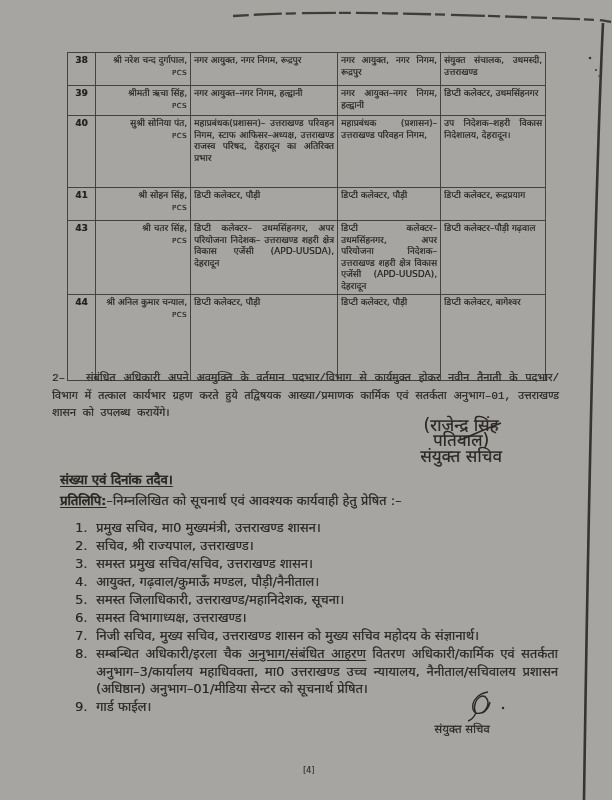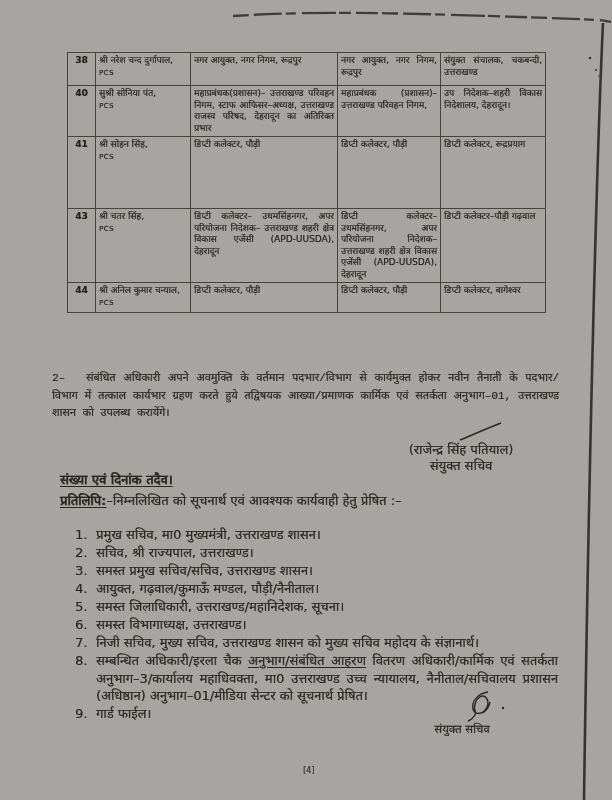--- a/index.html
+++ b/index.html
@@ -24,47 +24,47 @@
     overflow:hidden;
   }
   .transfer-table tr:nth-child(1){height:33px;}
   .transfer-table tr:nth-child(2){height:30px;}
   .transfer-table tr:nth-child(3){height:72px;}
   .transfer-table tr:nth-child(4){height:33px;margin-left:7px;}
   .transfer-table tr:nth-child(5){height:30px;}
   .transfer-table tr:nth-child(6){height:86px;}
   .transfer-table tr:nth-child(7){height:27px;}
   .c-sno{text-align:center;font-weight:bold;}
-  .c-name{text-align:left;}
+  .c-name{text-align:right;}
   .c-name .cadre{font-size:7px;font-weight:normal;letter-spacing:0.5px;margin-top:1px;}
   .c-post{text-align:justify;}
 
   
   .para2{
     position:absolute;left:52px;top:370px;width:507px;
     font-size:11px;line-height:17.5px;text-align:justify;font-family:Liberation Mono, monospace;
   }
   .para2 .para-num{display:inline-block;width:34px;}
 
   
   .sig{position:absolute;text-align:center;}
-  .sig1{left:393px;top:442px;width:136px;font-size:13px;line-height:15px;text-align:center;}
+  .sig1{left:393px;top:418px;width:136px;font-size:17px;line-height:15px;text-align:center;}
   .sig2{left:388px;top:720px;width:148px;font-size:11.5px;line-height:16px;}
   .sig .sig-title{margin-top:1px;}
 
   
   .copy{
     position:absolute;left:60px;top:471px;width:500px;
     font-size:13px;line-height:17.5px;
   }
   .copy-heading{
     font-weight:bold;text-decoration:underline;text-underline-offset:2px;
     margin-bottom:3px;
   }
-  .copy-intro{margin-bottom:17px;}
+  .copy-intro{margin-bottom:10px;}
   .copy-intro .u-label{font-weight:bold;text-decoration:underline;text-underline-offset:2px;}
   .li{display:flex;margin-left:15px;margin-bottom:0.5px;}
   .li .num{flex:none;width:21px;}
   .li .txt{width:462px;text-align:justify;}
   .u{text-decoration:underline;text-underline-offset:2px;margin-top:20px;}
 
   .page-num{position:absolute;left:303px;top:766px;font-size:8px;color:#35332f;}
 </style>
 </head>
 <body>
@@ -92,21 +92,31 @@
     </colgroup>
     <tbody>
       <tr>
         <td class="c-sno">38</td>
         <td class="c-name">
           <div>श्री नरेश चन्द दुर्गापाल,</div>
           <div class="cadre">PCS</div>
         </td>
         <td class="c-post">नगर आयुक्त, नगर निगम, रूद्रपुर</td>
         <td class="c-post">नगर आयुक्त, नगर निगम, रूद्रपुर</td>
-        <td class="c-post">संयुक्त संचालक, चकबन्दी, उत्तराखण्ड</td>
+        <td class="c-post">संयुक्त संचालक, उधमस्दी, उत्तराखण्ड</td>
+      </tr>
+      <tr>
+        <td class="c-sno">39</td>
+        <td class="c-name">
+          <div>श्रीमती ऋचा सिंह,</div>
+          <div class="cadre">PCS</div>
+        </td>
+        <td class="c-post">नगर आयुक्त–नगर निगम, हल्द्वानी</td>
+        <td class="c-post">नगर आयुक्त–नगर निगम, हल्द्वानी</td>
+        <td class="c-post">डिप्टी कलेक्टर, उधमसिंहनगर</td>
       </tr>
       <tr>
         <td class="c-sno">40</td>
         <td class="c-name">
           <div>सुश्री सोनिया पंत,</div>
           <div class="cadre">PCS</div>
         </td>
         <td class="c-post">महाप्रबंधक(प्रशासन)– उत्तराखण्ड परिवहन निगम, स्टाफ आफिसर–अध्यक्ष, उत्तराखण्ड राजस्व परिषद, देहरादून का अतिरिक्त प्रभार</td>
         <td class="c-post">महाप्रबंधक (प्रशासन)– उत्तराखण्ड परिवहन निगम,</td>
         <td class="c-post">उप निदेशक–शहरी विकास निदेशालय, देहरादून।</td>

